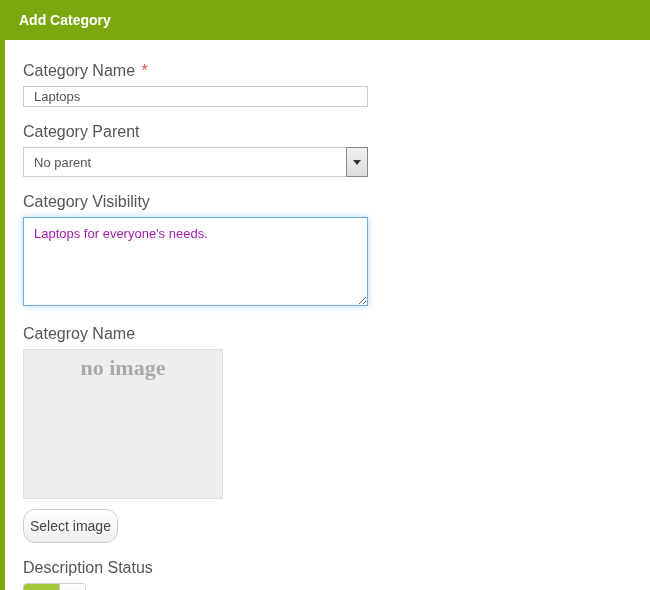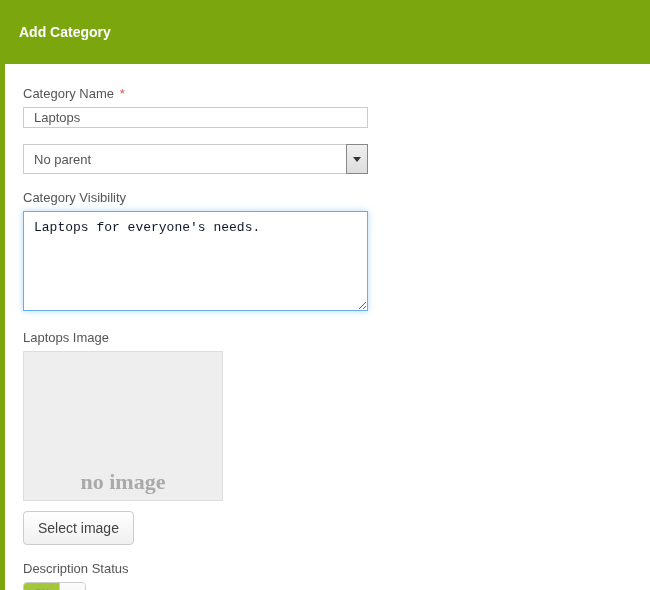--- a/index.html
+++ b/index.html
@@ -15,32 +15,32 @@
       width: 650px;
     }
     .panel {
       border-left: 5px solid #7ba60d;
     }
     .panel-header {
       background: #7ba60d;
       color: #fff;
       font-weight: bold;
       font-size: 14px;
-      padding: 24px 14px;
+      padding: 12px 14px;
     }
     .panel-body {
       padding: 22px 18px 18px 18px;
     }
     .form-group {
       margin-bottom: 16px;
     }
     .form-label {
       display: block;
       color: #555;
-      font-size: 13px;
+      font-size: 16px;
       margin-bottom: 6px;
     }
     .required {
       color: #d9534f;
       margin-left: 2px;
     }
     .text-input {
       width: 345px;
       height: 21px;
       padding: 6px 10px;
@@ -78,53 +78,53 @@
       display: flex;
       align-items: center;
       justify-content: center;
     }
     .select-arrow svg {
       width: 8px;
       height: 5px;
     }
     .textarea-input {
       width: 345px;
-      height: 100px;
+      height: 89px;
       padding: 8px 10px;
       border: 1px solid #66afe9;
       box-shadow: 0 0 6px rgba(102,175,233,0.5);
       font-size: 13px;
-      color: #0f172a;
-      font-family: Liberation Mono, monospace;
+      color: #a21caf;
+      font-family: Liberation Sans, sans-serif;
       resize: both;
       outline: none;
     }
     .image-placeholder {
       width: 200px;
       height: 150px;
       border: 1px solid #ddd;
       background: #eee;
       display: flex;
-      align-items: flex-end;
+      align-items: flex-start;
       justify-content: center;
       margin-bottom: 10px;
       padding: 5px;
     }
     .no-image-text {
       font-family: Georgia, 'Times New Roman', serif;
       font-size: 22px;
       font-weight: bold;
       color: #aaa;
     }
     .btn {
       display: inline-block;
-      padding: 8px 14px;
+      padding: 8px 6px;
       background: linear-gradient(#ffffff, #f0f0f0);
       border: 1px solid #ccc;
-      border-radius: 4px;
+      border-radius: 12px;
       font-size: 14px;
       color: #444;
       cursor: pointer;
       font-family: inherit;
       text-align: right;
     }
     .toggle {
       display: inline-flex;
       border: 1px solid #ccc;
       border-radius: 4px;
@@ -164,39 +164,40 @@
 
     <div class="form-group">
       <label class="form-label">
         <span>Category Name</span>
         <span class="required">*</span>
       </label>
       <input type="text" class="text-input" value="Laptops" style="">
     </div>
 
     <div class="form-group">
+      <label class="form-label">Category Parent</label>
       <div class="select-wrap">
         <select class="select-input">
           <option>No parent</option>
         </select>
         <div class="select-arrow">
           <svg viewBox="0 0 8 5">
               <path d="M0 0 L8 0 L4 5 Z" fill="#333"></path>
             </svg>
         </div>
       </div>
     </div>
 
     <div class="form-group">
       <label class="form-label">Category Visibility</label>
       <textarea class="textarea-input" style="">Laptops for everyone's needs.</textarea>
     </div>
 
     <div class="form-group">
-      <label class="form-label">Laptops Image</label>
+      <label class="form-label">Categroy Name</label>
       <div class="image-placeholder">
         <span class="no-image-text">no image</span>
       </div>
       <button type="button" class="btn">Select image</button>
     </div>
 
     <div class="form-group" style="margin-bottom:4px;">
       <label class="form-label">Description Status</label>
       <div class="toggle">
         <div class="toggle-on">ON</div>

